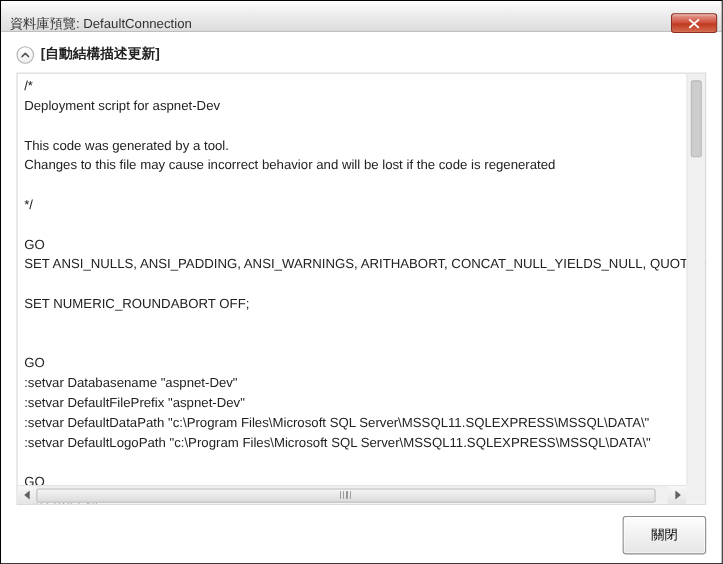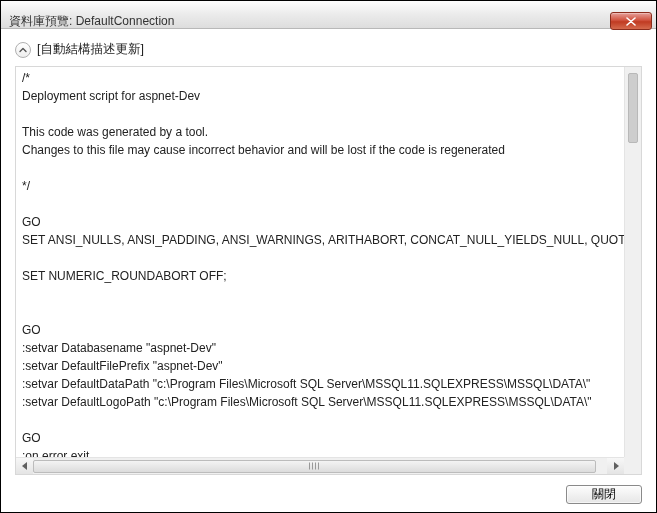--- a/index.html
+++ b/index.html
@@ -60,21 +60,21 @@
       border-radius: 50%;
       display: flex;
       align-items: center;
       justify-content: center;
       background: linear-gradient(to bottom, #fff, #eee);
       cursor: pointer;
       flex-shrink: 0;
     }
     .chevron svg { display: block; }
     .section-title {
-      font-weight: normal;
+      font-weight: bold;
       color: #222;
       font-size: 12.5px;
     }
     .content-wrapper {
       flex: 1;
       border: 1px solid #d8d8d8;
       position: relative;
       overflow: hidden;
       background: #fff;
     }
@@ -161,21 +161,21 @@
       height: 17px;
       background: #f0f0f0;
     }
     .footer {
       display: flex;
       justify-content: flex-end;
       padding-top: 10px;
     }
     .btn {
       min-width: 76px;
-      height: 19px;
+      height: 35px;
       border: 1px solid #8a8a8a;
       background: linear-gradient(to bottom, #fdfdfd, #e6e6e6);
       border-radius: 3px;
       font-size: 12px;
       cursor: pointer;
       padding: 0 14px;
       font-family: inherit;
       box-shadow: 0 0 0 1px rgba(255,255,255,0.6) inset;
     }
   </style>

